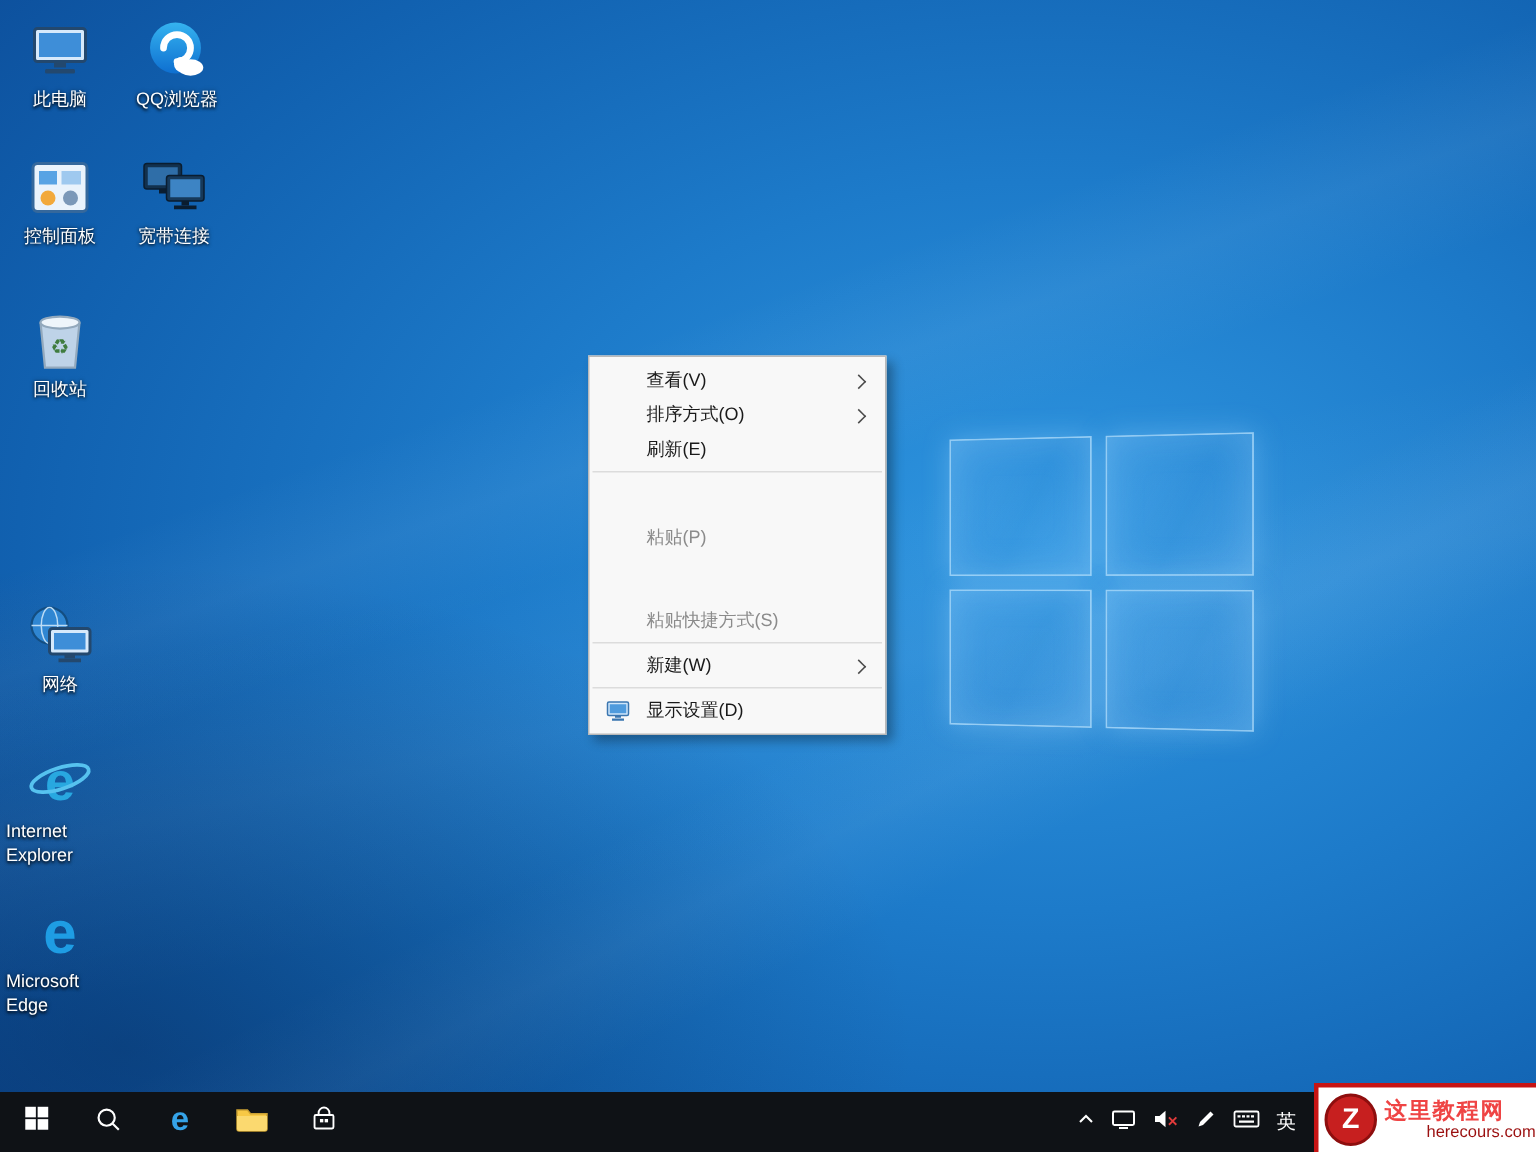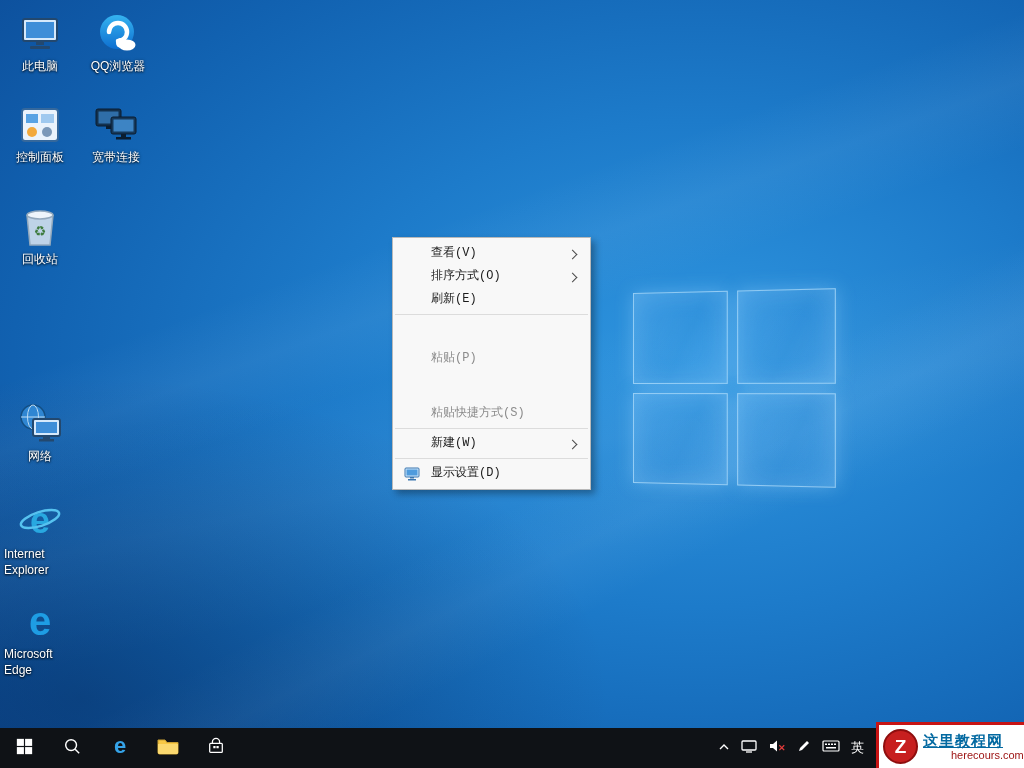--- a/index.html
+++ b/index.html
@@ -41,21 +41,21 @@
   .dicon .lbl { color:#fff; font-size:12px; text-align:left; line-height:1.3; max-width:72px;
     text-shadow: 0 1px 2px rgba(0,0,0,0.85), 0 0 3px rgba(0,0,0,0.5); }
 
   
   .cmenu {
     position:absolute; left:392px; top:237px; width:199px; box-sizing:border-box;
     background:#f8f8f8; border:1px solid #b9b9b9; padding:4px 0;
     box-shadow: 4px 4px 7px rgba(0,0,0,0.32);
     font-size:12px; color:#1a1a1a; z-index:10;
   }
-  .mi { position:relative; height:23px; line-height:23px; padding:0 28px 0 38px; white-space:nowrap;font-family:Liberation Mono, monospace; }
+  .mi { position:relative; height:23px; line-height:23px; padding:0 28px 0 38px; white-space:nowrap; }
   .mi.disabled { color:#8b8b8b;margin-top:32px; }
   .chev { position:absolute; right:14px; top:8.5px; width:6px; height:6px;
     border-right:1.5px solid #4a4a4a; border-top:1.5px solid #4a4a4a; transform:rotate(45deg); }
   .mic { position:absolute; left:11px; top:3.5px; width:16px; height:16px; }
   .msep { height:1px; background:#dcdcdc; margin:3px 2px; }
   .red-box { position:absolute; left:-1px; right:-1px; top:-2px; bottom:-2px;
     border:2px solid #e50000; pointer-events:none; z-index:3; }
 
   
   .taskbar { position:absolute; left:0; bottom:0; width:1024px; height:40px;
@@ -67,21 +67,21 @@
   .ime { color:#fff; font-size:13px; }
 
   
   .watermark { position:absolute; right:0; bottom:0; width:148px; height:46px;
     background:#fff; border-top:3px solid #c71414; border-left:3px solid #c71414;
     box-sizing:border-box; display:flex; align-items:center; gap:5px; padding:0 4px; z-index:30; }
   .wlogo { width:35px; height:35px; min-width:35px; border-radius:50%; background:#c71f1f;
     color:#fff; display:flex; align-items:center; justify-content:center;
     font-weight:bold; font-size:19px; border:2px solid #8e0e0e; box-sizing:border-box; }
   .wtext { display:flex; flex-direction:column; line-height:1.15; }
-  .wt1 { color:#0369a1; font-weight:bold; font-size:15px; letter-spacing:1px;text-decoration:underline; }
+  .wt1 { color:#ef4444; font-weight:bold; font-size:15px; letter-spacing:1px; }
   .wt2 { color:#9b1010; font-size:11px;margin-left:28px; }
 </style>
 </head>
 <body>
 
 <div class="desktop">
   <div class="ray r1"></div>
   <div class="ray r2"></div>
   <div class="ray r3"></div>
   <div class="vignette"></div>

